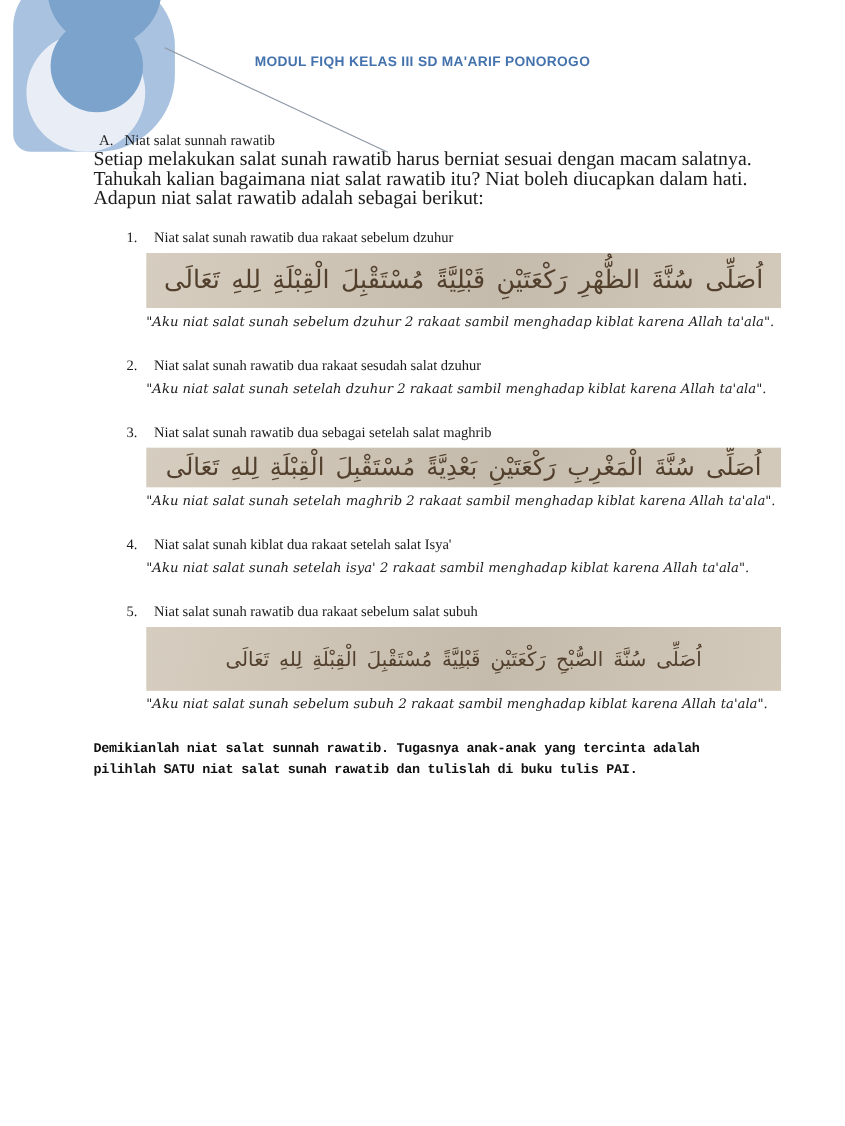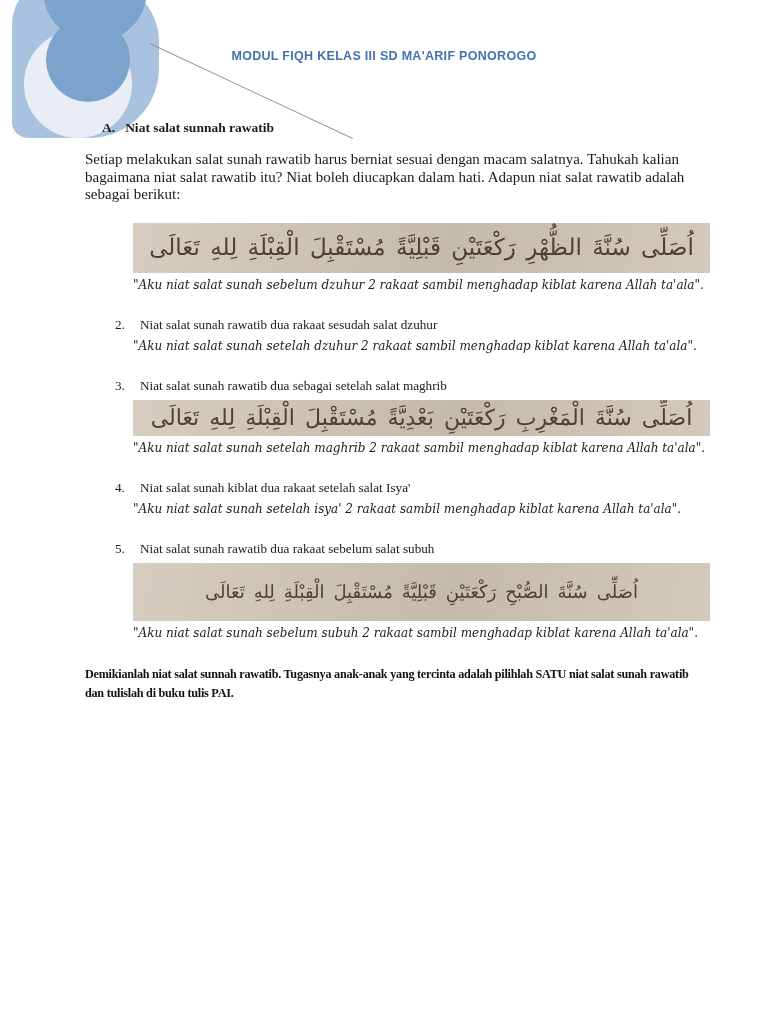--- a/index.html
+++ b/index.html
@@ -47,23 +47,23 @@
   
   .page-title{
     position:absolute;top:49px;left:0;width:768px;
     text-align:center;
     font-family:"Liberation Sans", sans-serif;
     font-weight:bold;font-size:12.5px;letter-spacing:.3px;
     color:var(--accent);
   }
   
   .content{position:absolute;left:85px;top:120px;width:602px;}
-  .section-head{font-weight:bold;font-size:13.5px;margin-left:17px;}
+  .section-head{font-weight:normal;font-size:13.5px;margin-left:5px;}
   .section-head .sec-label{margin-right:10px;}
-  .intro{margin-top:15px;font-size:15px;line-height:17.5px;text-align:left;}
+  .intro{font-size:18px;line-height:17.5px;text-align:left;}
   .list{margin-top:19px;}
   .item{margin-bottom:25px;}
   .item-head{font-size:13.2px;margin-bottom:6px;}
   .item-head .num{display:inline-block;margin-left:30px;width:25px;}
   .strip{
     margin-left:48px;width:577px;
     background:var(--arabic_bg);
     background-image:linear-gradient(100deg, rgba(255,255,255,.14), rgba(0,0,0,.05) 55%, rgba(255,255,255,.08));
     display:flex;align-items:center;justify-content:center;
     overflow:hidden;
@@ -84,21 +84,21 @@
   .h58{height:58px;}
   .caption{
     margin-top:5px;margin-left:48px;
     font-family:"DejaVu Serif", serif;
     font-style:italic;font-size:12px;
     white-space:nowrap;
     color:#202020;
   }
   .closing{
     margin-top:21px;width:608px;
-    font-family:Liberation Serif, serif;
+    font-family:Liberation Mono, monospace;
     font-weight:bold;font-size:12.2px;line-height:19px;letter-spacing:-.25px;
     color:#111;
   }
 </style>
 </head>
 <body>
 
 <div class="logo">
   <div class="outer"></div>
   <div class="peek"></div>
@@ -113,20 +113,23 @@
 
   <div class="section-head">
     <span class="sec-label">A.</span><span>Niat salat sunnah rawatib</span>
   </div>
 
   <p class="intro">Setiap melakukan salat sunah rawatib harus berniat sesuai dengan macam salatnya. Tahukah kalian bagaimana niat salat rawatib itu? Niat boleh diucapkan dalam hati. Adapun niat salat rawatib adalah sebagai berikut:</p>
 
   <div class="list">
 
     <div class="item">
+      <div class="item-head">
+        <span class="num">1.</span><span>Niat salat sunah rawatib dua rakaat sebelum dzuhur</span>
+      </div>
       <div class="strip h50">
         <span class="arabic" dir="rtl" style="font-size: 23px;">اُصَلِّى سُنَّةَ الظُّهْرِ رَكْعَتَيْنِ قَبْلِيَّةً مُسْتَقْبِلَ الْقِبْلَةِ لِلهِ تَعَالَى</span>
       </div>
       <div class="caption">"Aku niat salat sunah sebelum dzuhur 2 rakaat sambil menghadap kiblat karena Allah ta'ala".</div>
     </div>
 
     <div class="item">
       <div class="item-head">
         <span class="num">2.</span><span>Niat salat sunah rawatib dua rakaat sesudah salat dzuhur</span>
       </div>

